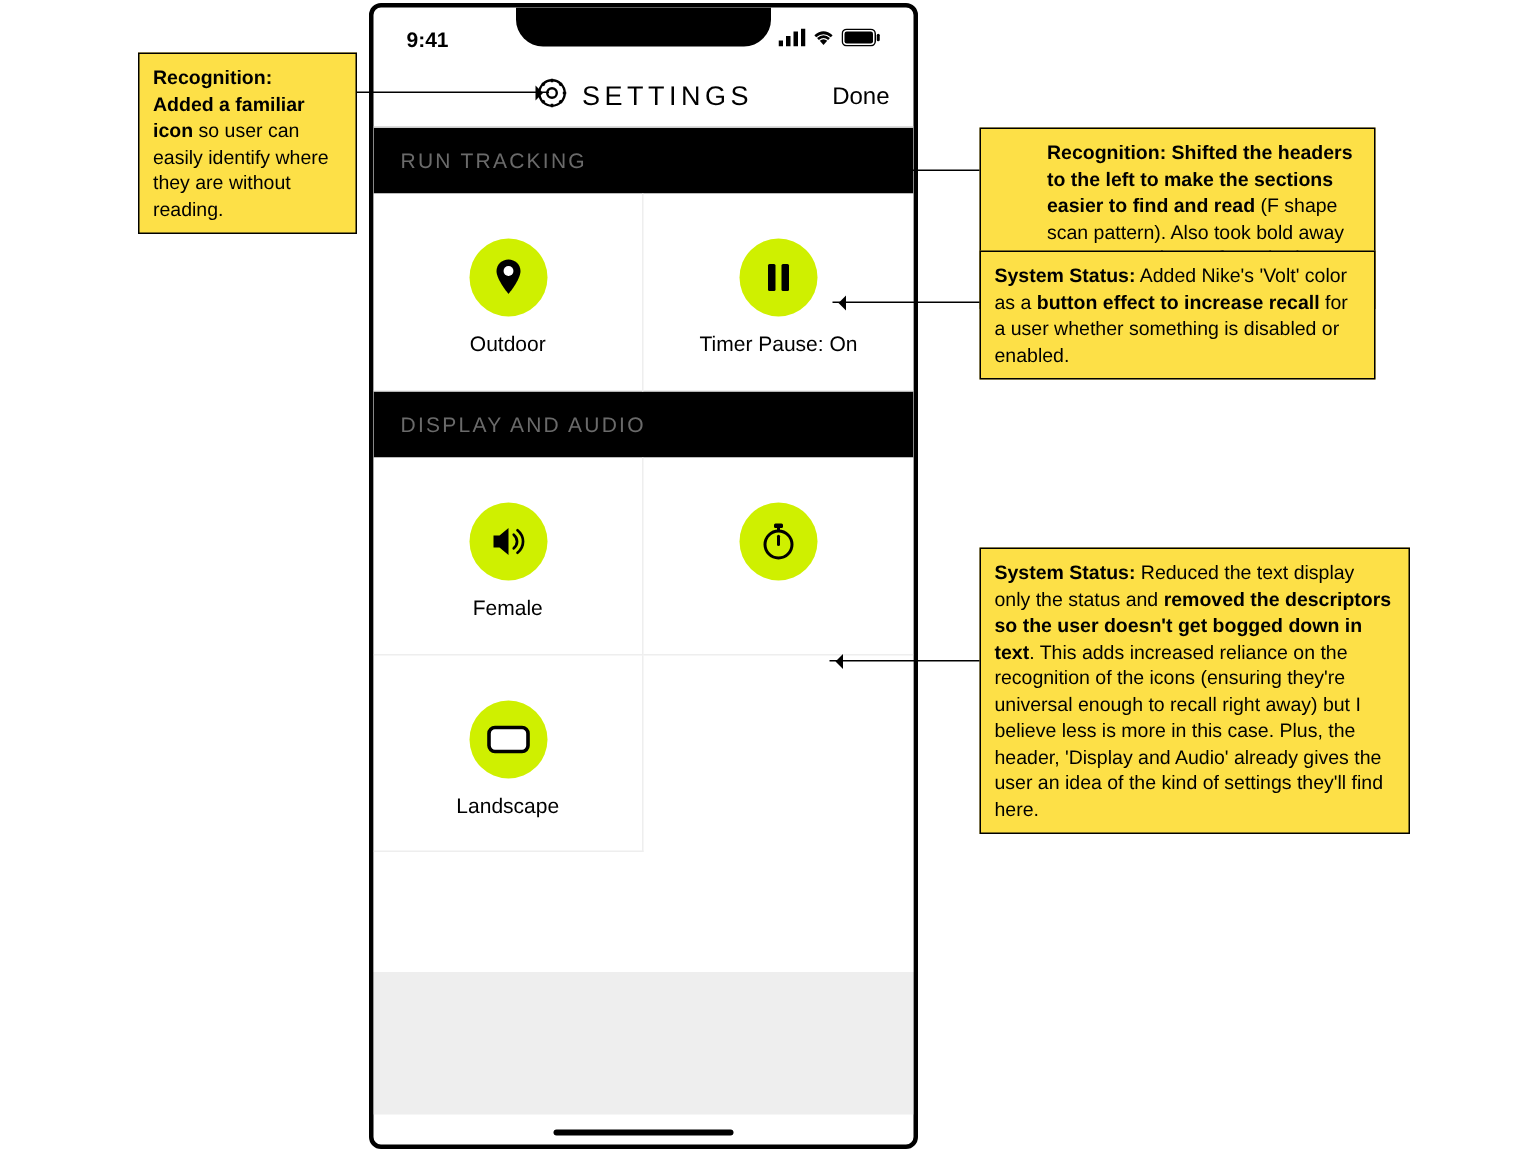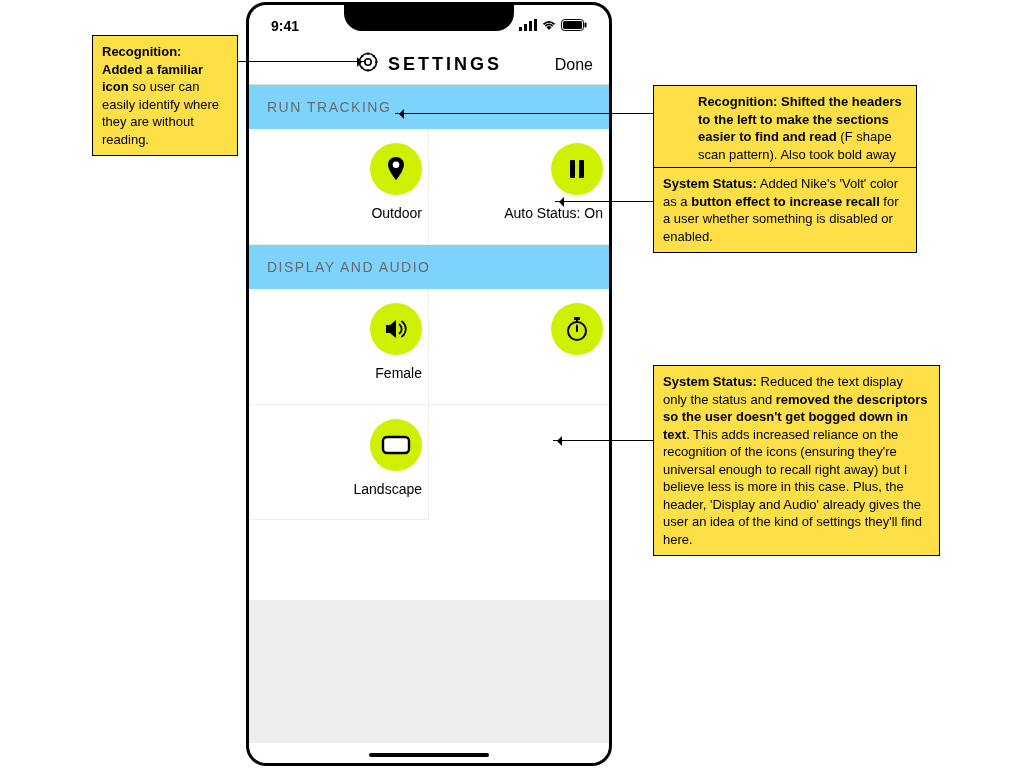--- a/index.html
+++ b/index.html
@@ -14,21 +14,21 @@
   }
 
   
   .phone {
     position: absolute;
     left: 246px;
     top: 2px;
     width: 366px;
     height: 764px;
     border: 3px solid #000;
-    border-radius: 20px;
+    border-radius: 8px;
     background: #fff;
     overflow: hidden;
   }
   .notch {
     position: absolute;
     top: 0;
     left: 50%;
     transform: translateX(-50%);
     width: 170px;
     height: 26px;
@@ -66,54 +66,54 @@
     position: relative;
     height: 40px;
     border-bottom: 1px solid #ddd;
   }
   .nav-title {
     display: flex;
     align-items: center;
     gap: 8px;
     font-size: 18px;
     letter-spacing: 3px;
-    font-weight: 700;
+    font-weight: 400;
     justify-content: space-between;
   }
   .done-btn {
     position: absolute;
     right: 16px;
     top: 50%;
     transform: translateY(-50%);
     font-size: 16px;
     cursor: pointer;
   }
 
   .scroll {
     height: calc(100% - 82px - 18px);
     overflow: hidden;
     background: #eee;
   }
 
   .section-header {
-    background: #7dd3fc;
+    background: #000000;
     color: #6a6a6a;
     font-size: 14px;
     letter-spacing: 1.5px;
     padding: 14px 18px;
   }
 
   .grid {
     background: #fff;
     display: grid;
     grid-template-columns: 1fr 1fr;
   }
   .tile {
-    text-align: right;
-    padding: 14px 6px 22px;
+    text-align: center;
+    padding: 30px 6px 22px;
     border-right: 1px solid #eee;
     border-bottom: 1px solid #eee;
     cursor: pointer;
   }
   .tile:nth-child(2n) { border-right: none; }
   .circ {
     width: 52px;
     height: 52px;
     border-radius: 50%;
     background: #cff000;
@@ -218,21 +218,21 @@
         </div>
         <div class="tile-label">Outdoor</div>
       </div>
       <div class="tile">
         <div class="circ">
           <svg width="20" height="22" viewBox="0 0 20 22">
               <rect x="3" y="2" width="5" height="18" rx="1" fill="#000"></rect>
               <rect x="12" y="2" width="5" height="18" rx="1" fill="#000"></rect>
             </svg>
         </div>
-        <div class="tile-label">Auto Status: On</div>
+        <div class="tile-label">Timer Pause: On</div>
       </div>
     </div>
 
     <div class="section-header">DISPLAY AND AUDIO</div>
     <div class="grid">
       <div class="tile">
         <div class="circ">
           <svg width="26" height="22" viewBox="0 0 26 22">
               <path d="M3 7h4l6-5v18l-6-5H3z" fill="#000"></path>
               <path d="M16.5 6.5c1.4 1.2 2.2 2.8 2.2 4.5s-.8 3.3-2.2 4.5M19 3.5c2.3 1.9 3.7 4.6 3.7 7.5s-1.4 5.6-3.7 7.5" stroke="#000" stroke-width="1.8" fill="none" stroke-linecap="round"></path>

